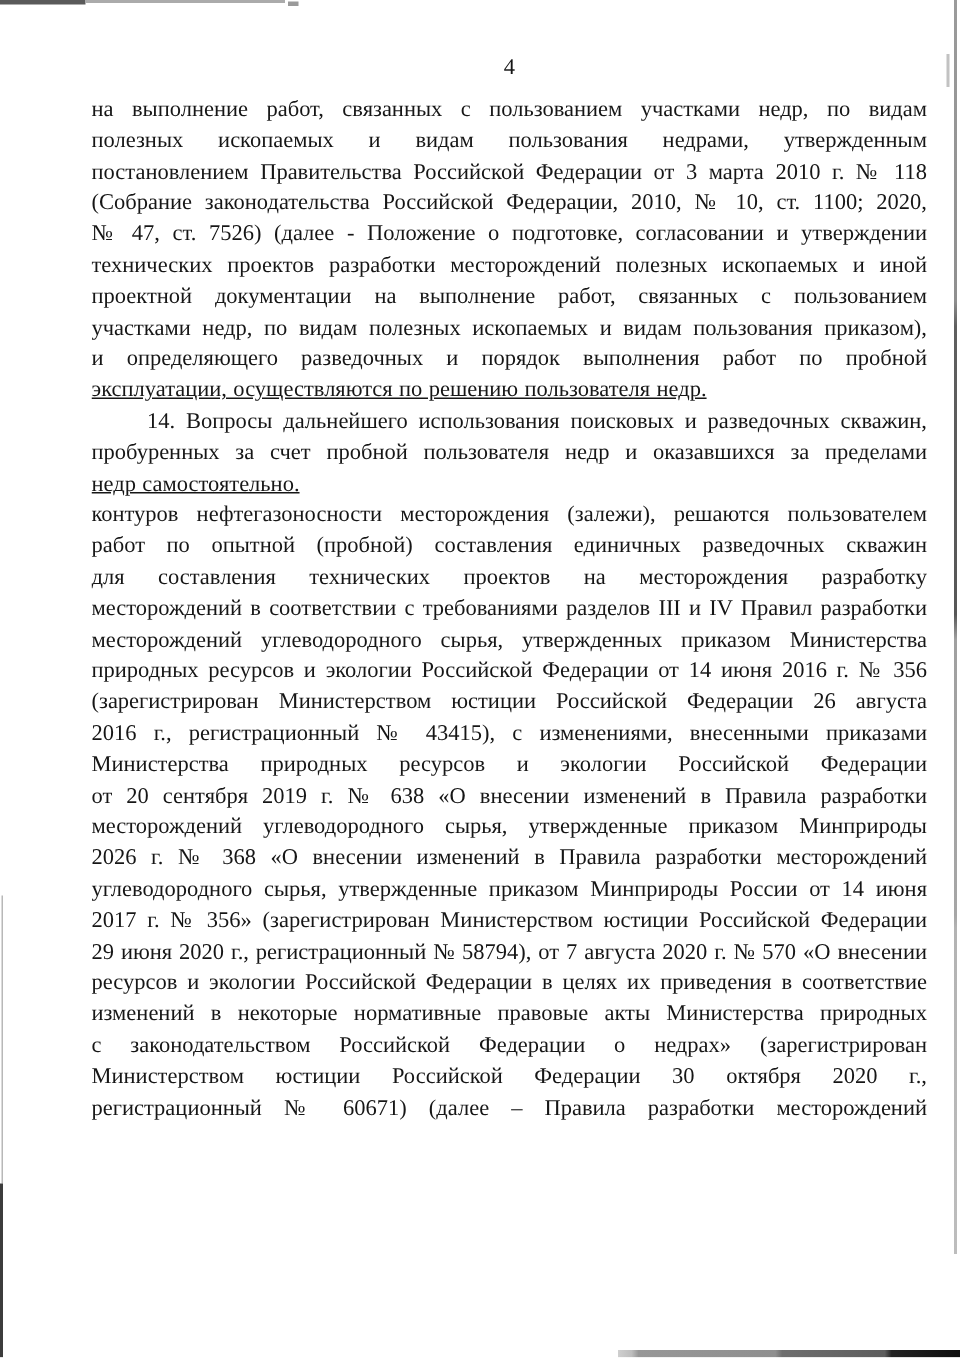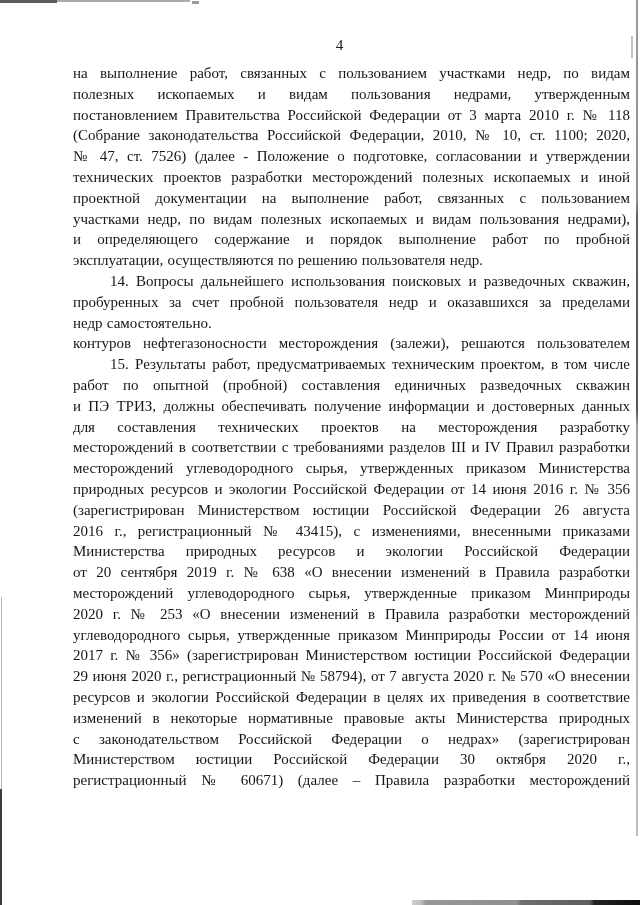--- a/index.html
+++ b/index.html
@@ -22,34 +22,35 @@
     left: 61px;
     width: 557px;
     text-align: center;
     font-size: 15px;
     line-height: 15px;
     color: #161616;
   }
   .doc-body {
     position: absolute;
     top: 63px;
-    left: 73px;
+    left: 61px;
     width: 557px;
   }
   .line {
     font-size: 15px;
     height: 20.8px;
     line-height: 20.8px;
     text-align: justify;
     text-align-last: justify;
     overflow: hidden;
     word-spacing: 0.5px;
   }
   .line.last {
     text-align-last: left;
+    text-decoration: underline;
   }
   .line.indent {
     text-indent: 37px;
   }
   
   .artifact { position: absolute; pointer-events: none; }
   .top-edge-dark  { left: 0;   top: 0; width: 57px;  height: 3px; background: #5a5a5a; }
   .top-edge-light { left: 57px; top: 0; width: 133px; height: 2px; background: #ababab; }
   .top-edge-dash  { left: 192px; top: 1px; width: 7px; height: 3px; background: #9a9a9a; }
   .right-edge-line {
@@ -89,40 +90,38 @@
   <div class="page-number">4</div>
 
   <div class="doc-body">
       <div class="line">на выполнение работ, связанных с пользованием участками недр, по видам</div>
       <div class="line">полезных ископаемых и видам пользования недрами, утвержденным</div>
       <div class="line">постановлением Правительства Российской Федерации от 3 марта 2010 г. № 118</div>
       <div class="line">(Собрание законодательства Российской Федерации, 2010, № 10, ст. 1100; 2020,</div>
       <div class="line">№ 47, ст. 7526) (далее - Положение о подготовке, согласовании и утверждении</div>
       <div class="line">технических проектов разработки месторождений полезных ископаемых и иной</div>
       <div class="line">проектной документации на выполнение работ, связанных с пользованием</div>
-      <div class="line">участками недр, по видам полезных ископаемых и видам пользования недрами),</div>
-      <div class="line">и определяющего содержание и порядок выполнение работ по пробной</div>
+      <div class="line">участками недр, по видам полезных ископаемых и видам пользования приказом),</div>
+      <div class="line">и определяющего разведочных и порядок выполнения работ по пробной</div>
       <div class="line last">эксплуатации, осуществляются по решению пользователя недр.</div>
       <div class="line indent">14. Вопросы дальнейшего использования поисковых и разведочных скважин,</div>
       <div class="line">пробуренных за счет пробной пользователя недр и оказавшихся за пределами</div>
       <div class="line last">недр самостоятельно.</div>
       <div class="line">контуров нефтегазоносности месторождения (залежи), решаются пользователем</div>
-      <div class="line indent">15. Результаты работ, предусматриваемых техническим проектом, в том числе</div>
       <div class="line">работ по опытной (пробной) составления единичных разведочных скважин</div>
-      <div class="line">и ПЭ ТРИЗ, должны обеспечивать получение информации и достоверных данных</div>
       <div class="line">для составления технических проектов на месторождения разработку</div>
       <div class="line">месторождений в соответствии с требованиями разделов III и IV Правил разработки</div>
       <div class="line">месторождений углеводородного сырья, утвержденных приказом Министерства</div>
       <div class="line">природных ресурсов и экологии Российской Федерации от 14 июня 2016 г. № 356</div>
       <div class="line">(зарегистрирован Министерством юстиции Российской Федерации 26 августа</div>
       <div class="line">2016 г., регистрационный № 43415), с изменениями, внесенными приказами</div>
       <div class="line">Министерства природных ресурсов и экологии Российской Федерации</div>
       <div class="line">от 20 сентября 2019 г. № 638 «О внесении изменений в Правила разработки</div>
       <div class="line">месторождений углеводородного сырья, утвержденные приказом Минприроды</div>
-      <div class="line">2020 г. № 253 «О внесении изменений в Правила разработки месторождений</div>
+      <div class="line">2026 г. № 368 «О внесении изменений в Правила разработки месторождений</div>
       <div class="line">углеводородного сырья, утвержденные приказом Минприроды России от 14 июня</div>
       <div class="line">2017 г. № 356» (зарегистрирован Министерством юстиции Российской Федерации</div>
       <div class="line">29 июня 2020 г., регистрационный № 58794), от 7 августа 2020 г. № 570 «О внесении</div>
       <div class="line">ресурсов и экологии Российской Федерации в целях их приведения в соответствие</div>
       <div class="line">изменений в некоторые нормативные правовые акты Министерства природных</div>
       <div class="line">с законодательством Российской Федерации о недрах» (зарегистрирован</div>
       <div class="line">Министерством юстиции Российской Федерации 30 октября 2020 г.,</div>
       <div class="line">регистрационный № 60671) (далее – Правила разработки месторождений</div>
     </div>
 

